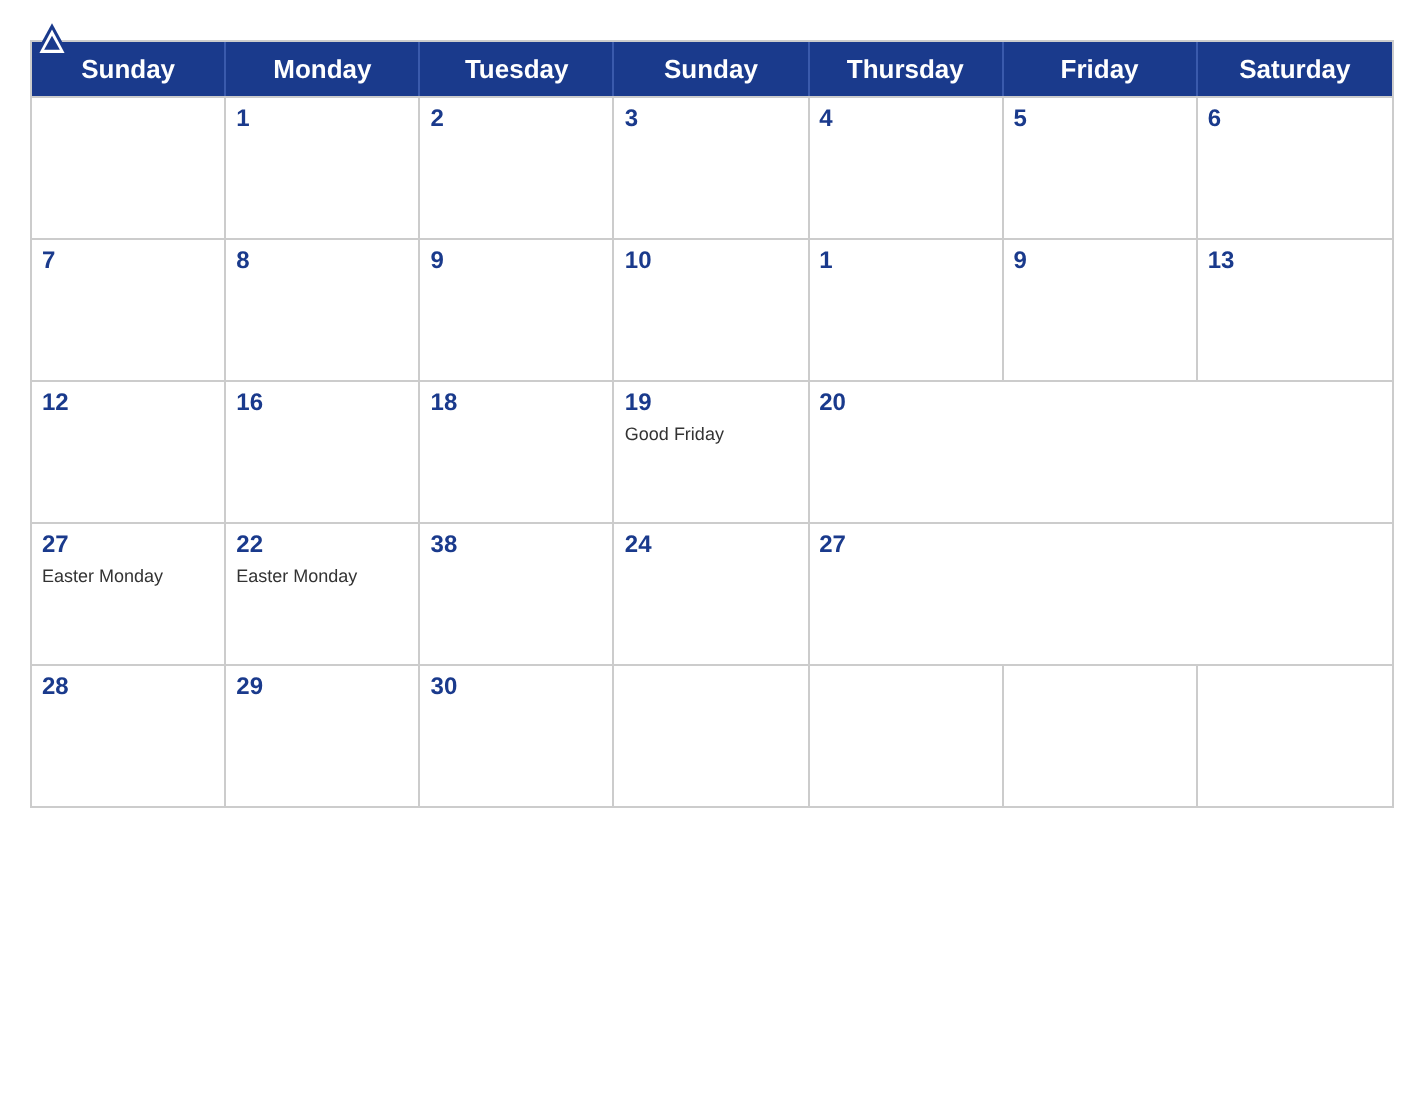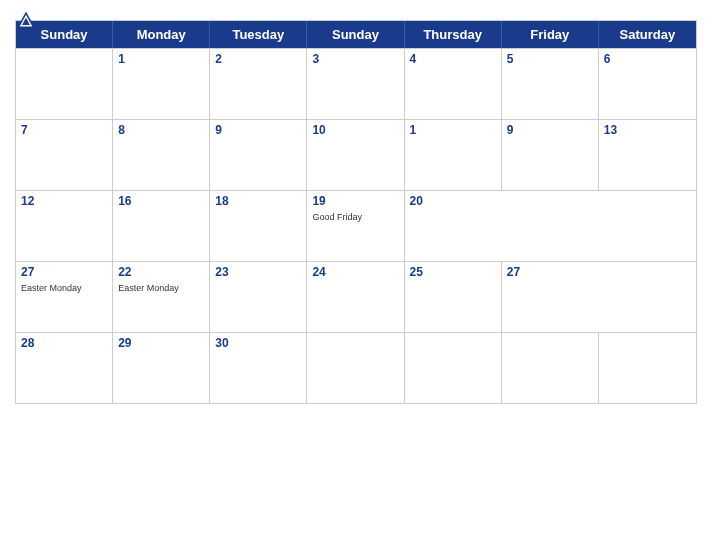--- a/index.html
+++ b/index.html
@@ -219,27 +219,24 @@
         <div class="calendar-week">
           <div class="calendar-cell">
             <span class="cell-number">27</span>
             <span class="cell-holiday-name">Easter Monday</span>
           </div>
           <div class="calendar-cell">
             <span class="cell-number">22</span>
             <span class="cell-holiday-name">Easter Monday</span>
           </div>
           <div class="calendar-cell">
-            <span class="cell-number">23</span>
+            <span class="cell-number">38</span>
           </div>
           <div class="calendar-cell">
             <span class="cell-number">24</span>
-          </div>
-          <div class="calendar-cell">
-            <span class="cell-number">25</span>
           </div>
           <div class="calendar-cell">
             <span class="cell-number">27</span>
           </div>
         </div>
         <div class="calendar-week">
           <div class="calendar-cell">
             <span class="cell-number">28</span>
           </div>
           <div class="calendar-cell">

